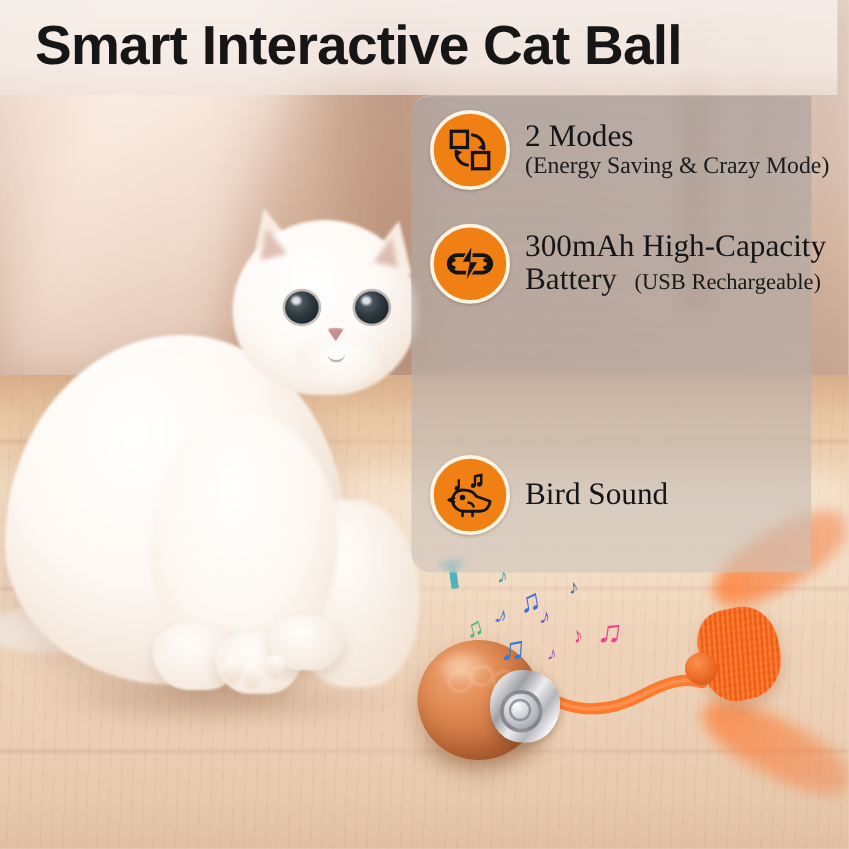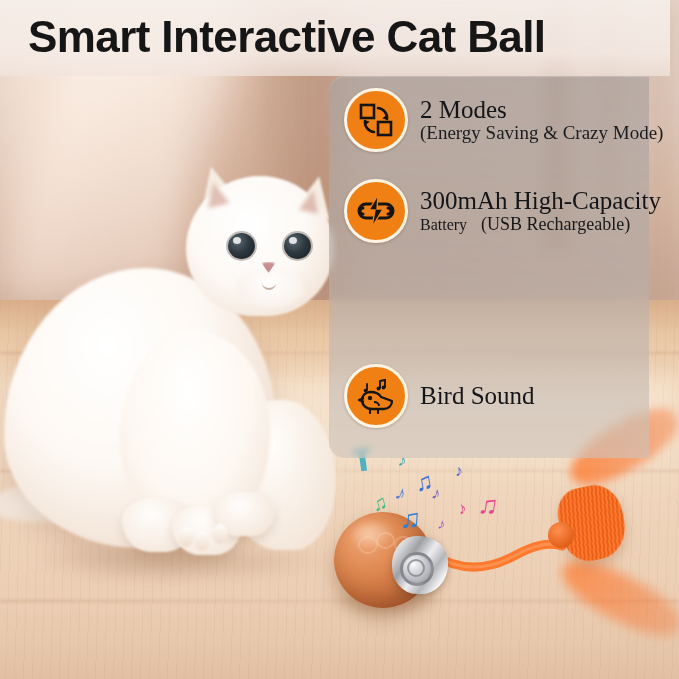--- a/index.html
+++ b/index.html
@@ -195,21 +195,21 @@
     border:3px solid #fdf4e4;
     box-shadow:0 1px 3px rgba(80,50,20,.28);
     display:flex;align-items:center;justify-content:center;
   }
   .icon-badge svg{display:block;}
 
   .feat-text{margin-left:12px;color:#17181a;line-height:1.05;}
   .feat-title{font-size:25px;font-weight:400;color:#141518;white-space:nowrap;}
   .feat-sub{font-size:19px;font-weight:400;color:#1b1c1f;white-space:nowrap;}
   .feat-inline{display:block;}
-  .feat-inline .big{font-size:16px;}
+  .feat-inline .big{font-size:25px;}
   .feat-inline .small{font-size:18px;}
 
   
   .ball{
     position:absolute;left:334px;top:512px;width:98px;height:96px;border-radius:50%;
     background:radial-gradient(circle at 33% 26%,#f0a777 0%,#e08a53 34%,#cd7440 62%,#b25c2e 88%,#9d4d24 100%);
     box-shadow:0 10px 18px rgba(130,75,40,.38), inset -8px -10px 20px rgba(110,55,25,.35);
   }
   .ball-gloss{
     position:absolute;left:352px;top:522px;width:44px;height:28px;border-radius:50%;

